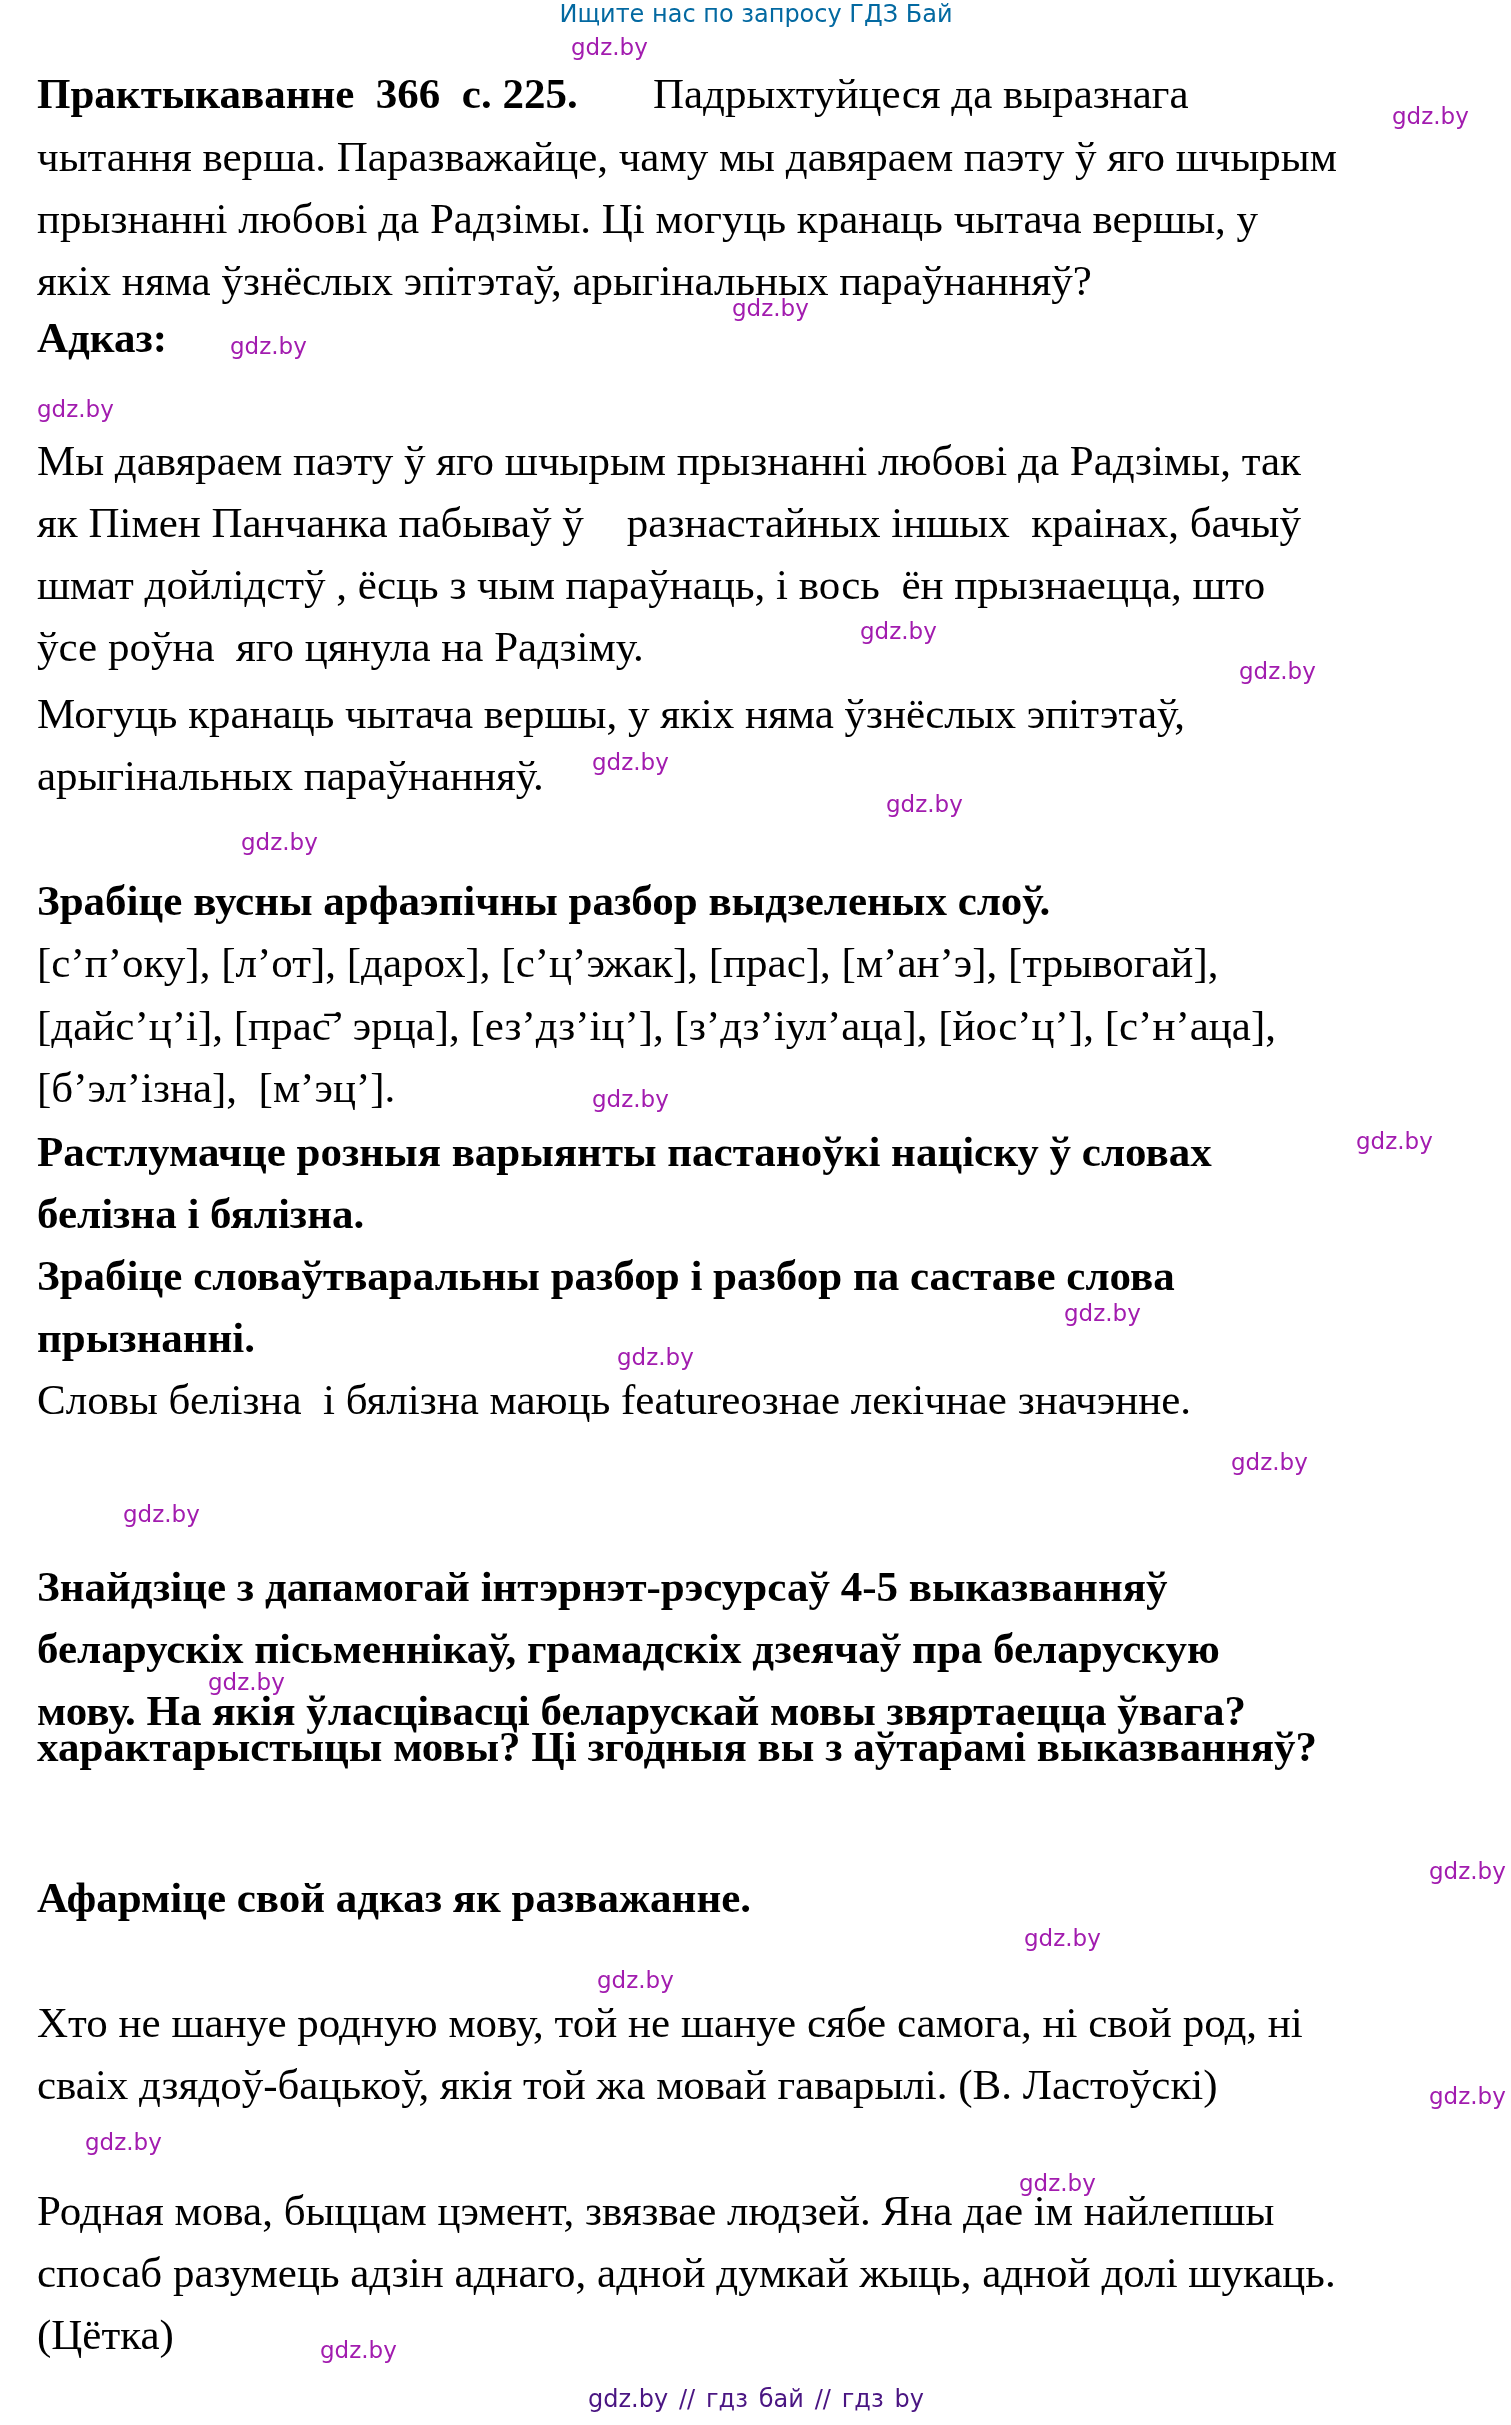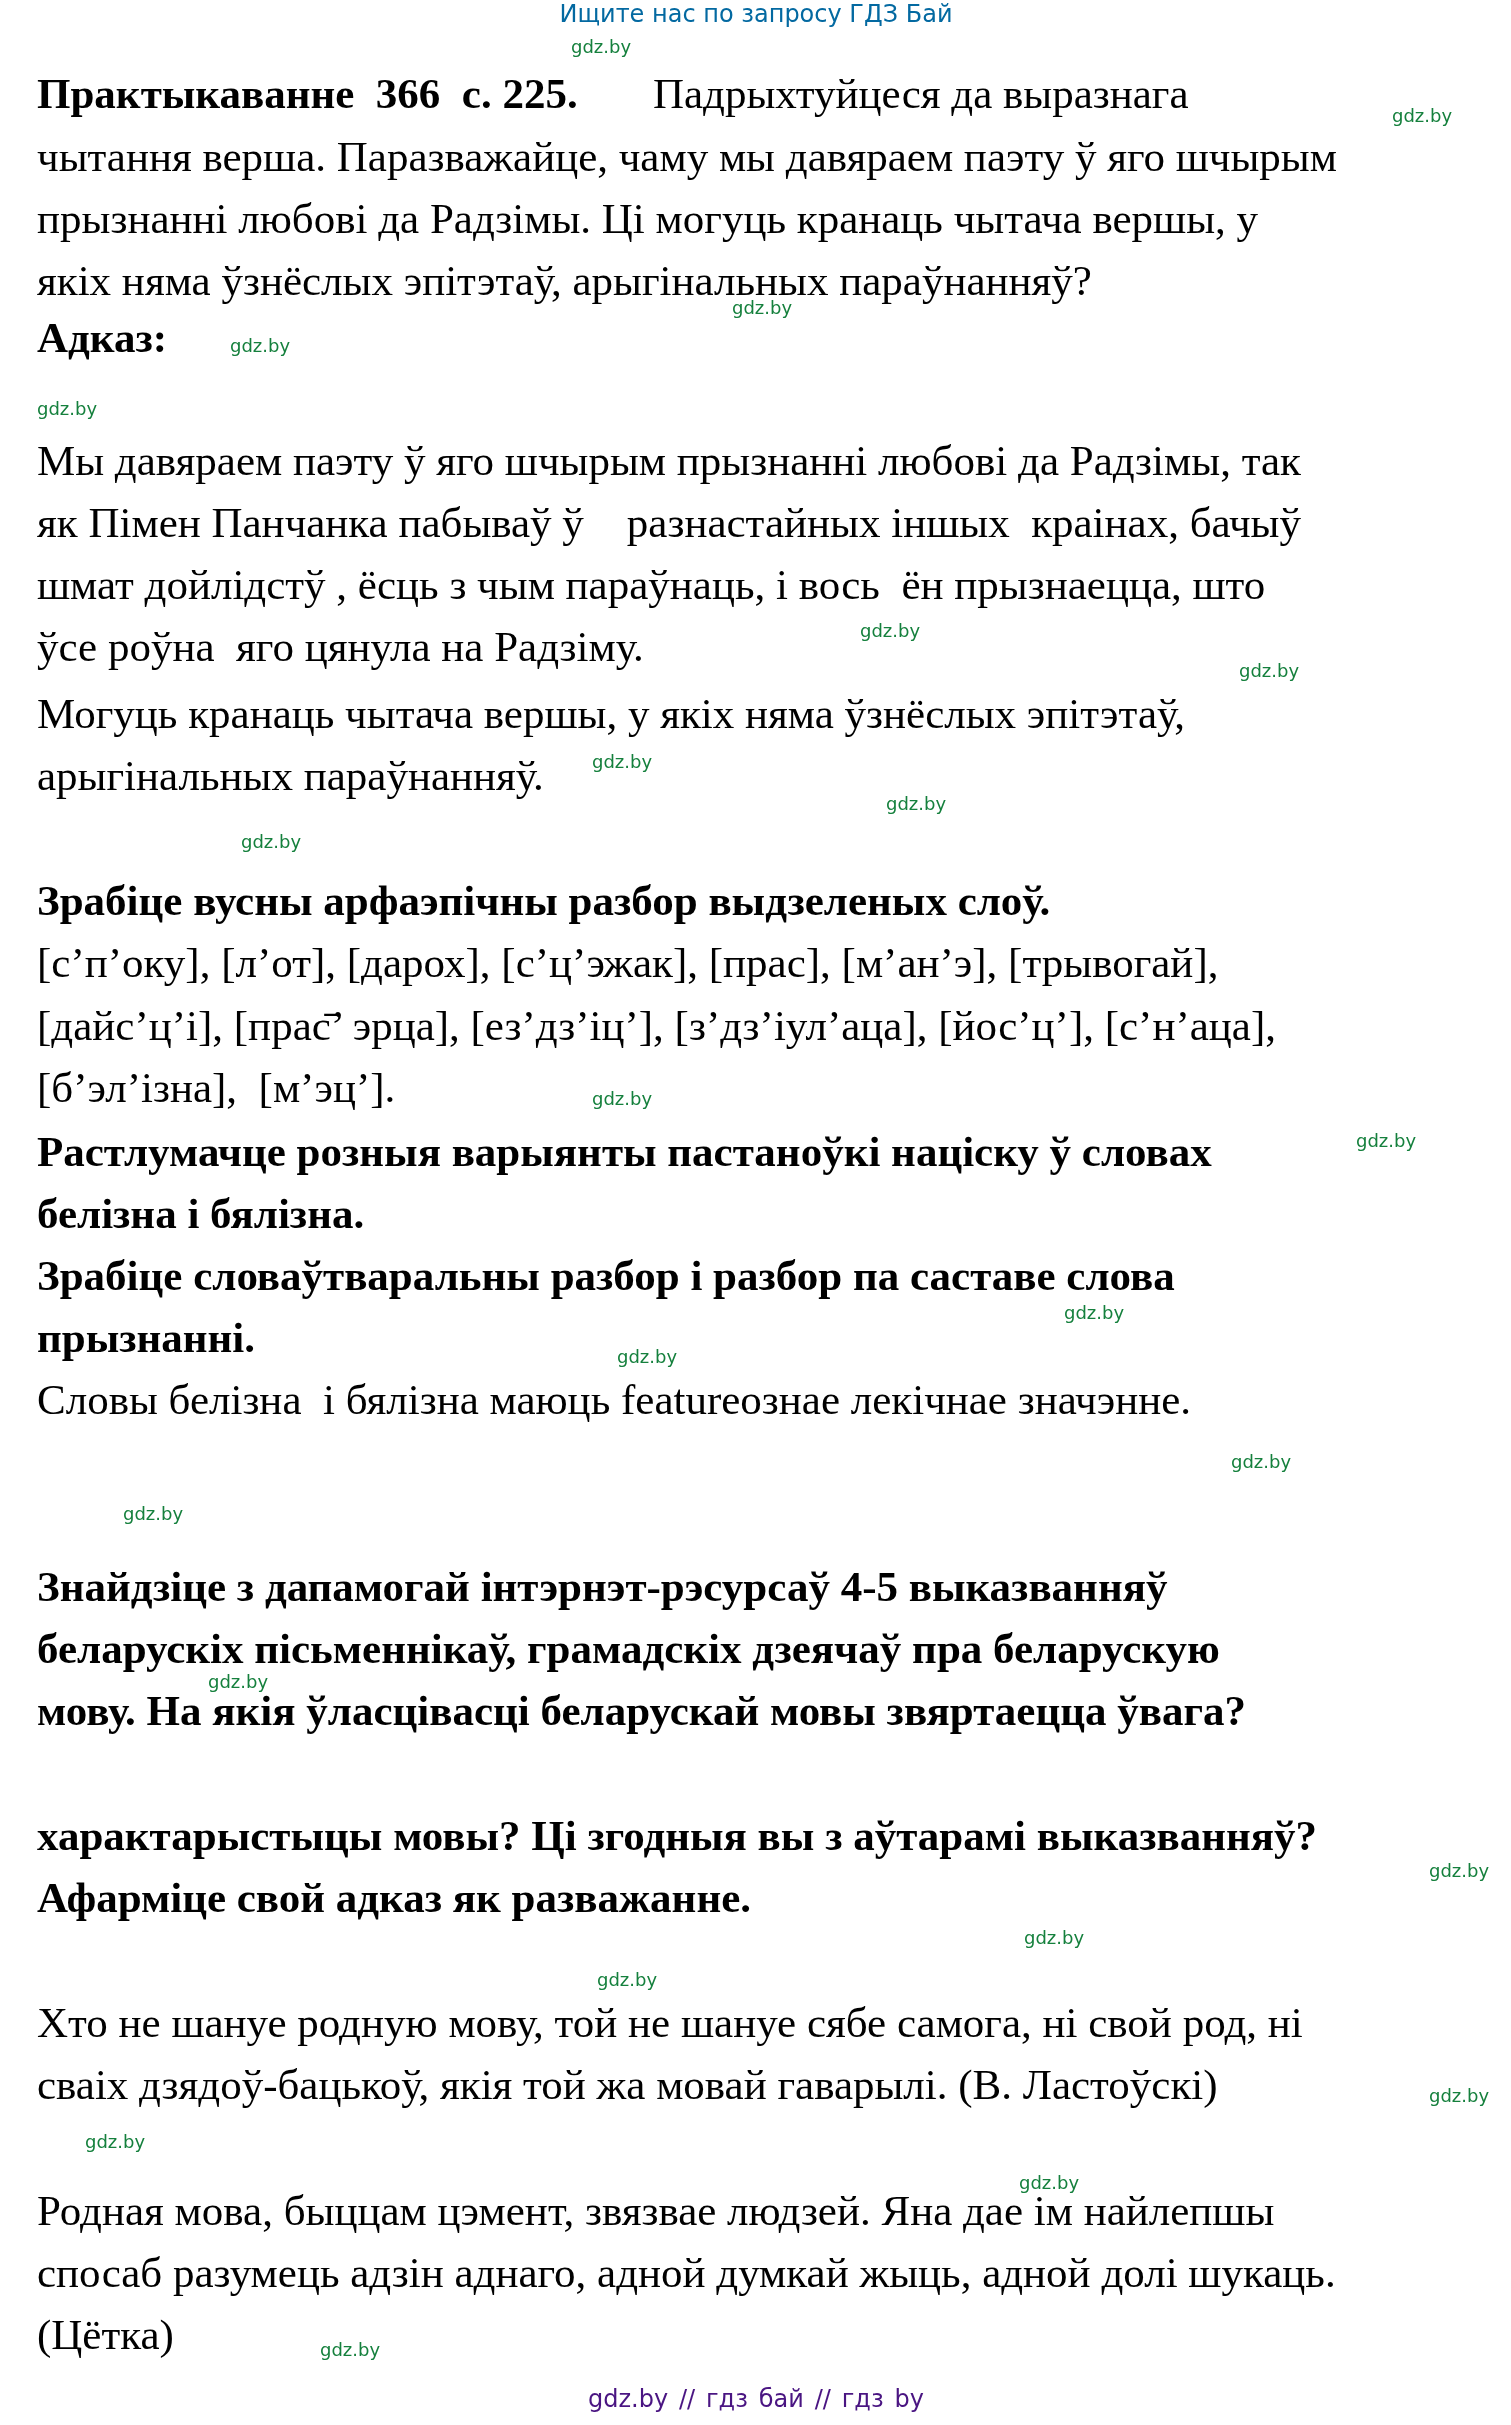--- a/index.html
+++ b/index.html
@@ -6,21 +6,21 @@
   body { width: 1512px; height: 2426px; position: relative; overflow: hidden; }
   .page { position: absolute; left: 0; top: 0; width: 1512px; height: 2426px; }
   .banner { position: absolute; top: 0; left: 0; width: 1512px; text-align: center;
     font-family: "DejaVu Sans", sans-serif; font-size: 24px; line-height: 29px; color: #0369a1; }
   .footer { position: absolute; top: 2385px; left: 0; width: 1512px; text-align: center;
     font-family: "DejaVu Sans", sans-serif; font-size: 24px; line-height: 29px; color: #4a1582; word-spacing: 3.2px; }
   .line { position: absolute; left: 37px; white-space: pre;
     font-family: "Liberation Serif", serif; font-size: 43px; line-height: 50px; color: #000; }
   .b { font-weight: bold; }
   .wm { position: absolute; white-space: nowrap;
-    font-family: "DejaVu Sans", sans-serif; font-size: 18px; line-height: 26px; color: #15803d; text-align: center; }
+    font-family: "DejaVu Sans", sans-serif; font-size: 23px; line-height: 26px; color: #a21caf; text-align: center; }
   .ov { text-decoration: overline; }
   .ul { text-decoration: underline; }
   .morph { position: relative; display: inline-block; }
   .arc { position: absolute; left: 40px; top: -11.3px; width: 206px; height: 21px;
     border-top: 2.4px solid #000; border-radius: 50% 50% 0 0; }
   .ending { display: inline-block; border: 1.6px solid #000; border-bottom: 2.4px solid #000; border-top: none; padding: 0 1.6px; line-height: 40px; }
   .root-bar { border-bottom: 2.4px solid #000; }
   .pref-bar { border-top: 2.4px solid #000; border-right: 2.4px solid #000; }
   .suf-bar { border-top: 2.4px solid #000; border-left: 2.4px solid #000; }
 </style>
@@ -54,21 +54,21 @@
   <div class="line b" style="top:1189px">белізна і бялізна.</div>
 
   <div class="line b" style="top:1251px">Зрабіце словаўтваральны разбор і разбор па саставе слова</div>
   <div class="line b" style="top:1313px">прызнанні.</div>
 
   <div class="line" style="top:1375px">Словы белізна  і бялізна маюць featureознае лекічнае значэнне.</div>
 
   <div class="line b" style="top:1562px">Знайдзіце з дапамогай інтэрнэт-рэсурсаў 4-5 выказванняў</div>
   <div class="line b" style="top:1624px">беларускіх пісьменнікаў, грамадскіх дзеячаў пра беларускую</div>
   <div class="line b" style="top:1686px">мову. На якія ўласцівасці беларускай мовы звяртаецца ўвага?</div>
-  <div class="line b" style="top:1811px">характарыстыцы мовы? Ці згодныя вы з аўтарамі выказванняў?</div>
+  <div class="line b" style="top:1722px">характарыстыцы мовы? Ці згодныя вы з аўтарамі выказванняў?</div>
   <div class="line b" style="top:1873px">Афарміце свой адказ як разважанне.</div>
 
   <div class="line" style="top:1998px">Хто не шануе родную мову, той не шануе сябе самога, ні свой род, ні</div>
   <div class="line" style="top:2060px">сваіх дзядоў-бацькоў, якія той жа мовай гаварылі. (В. Ластоўскі)</div>
   <div class="line" style="top:2186px">Родная мова, быццам цэмент, звязвае людзей. Яна дае ім найлепшы</div>
   <div class="line" style="top:2248px">спосаб разумець адзін аднаго, адной думкай жыць, адной долі шукаць.</div>
   <div class="line" style="top:2310px">(Цётка)</div>
 
   <div class="wm" style="left:571px;top:34px">gdz.by</div>
   <div class="wm" style="left:1392px;top:103px">gdz.by</div>

